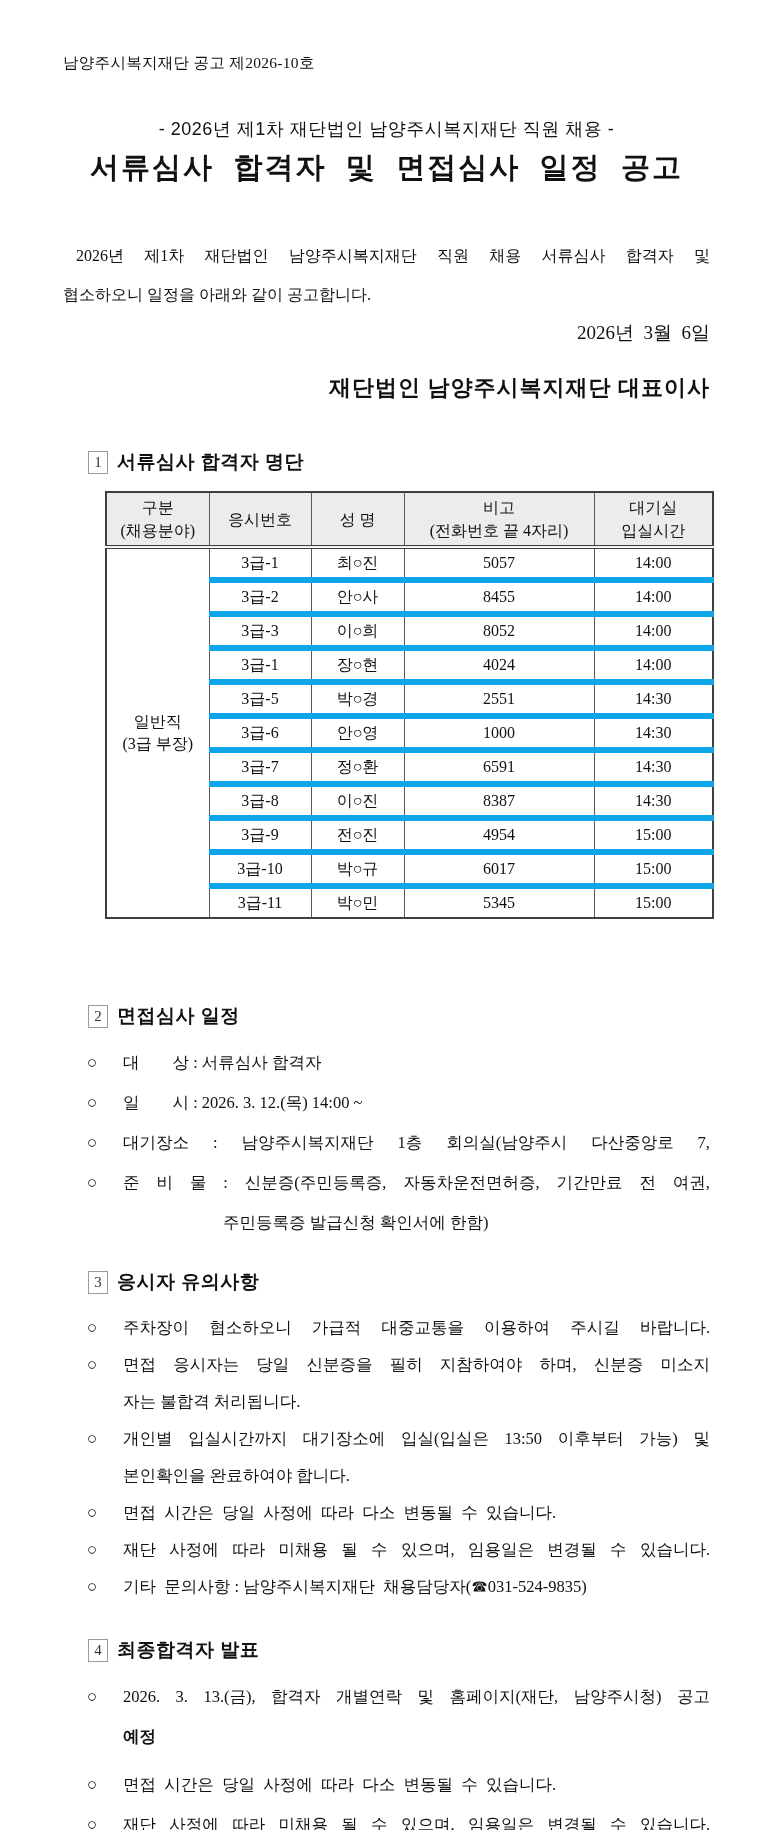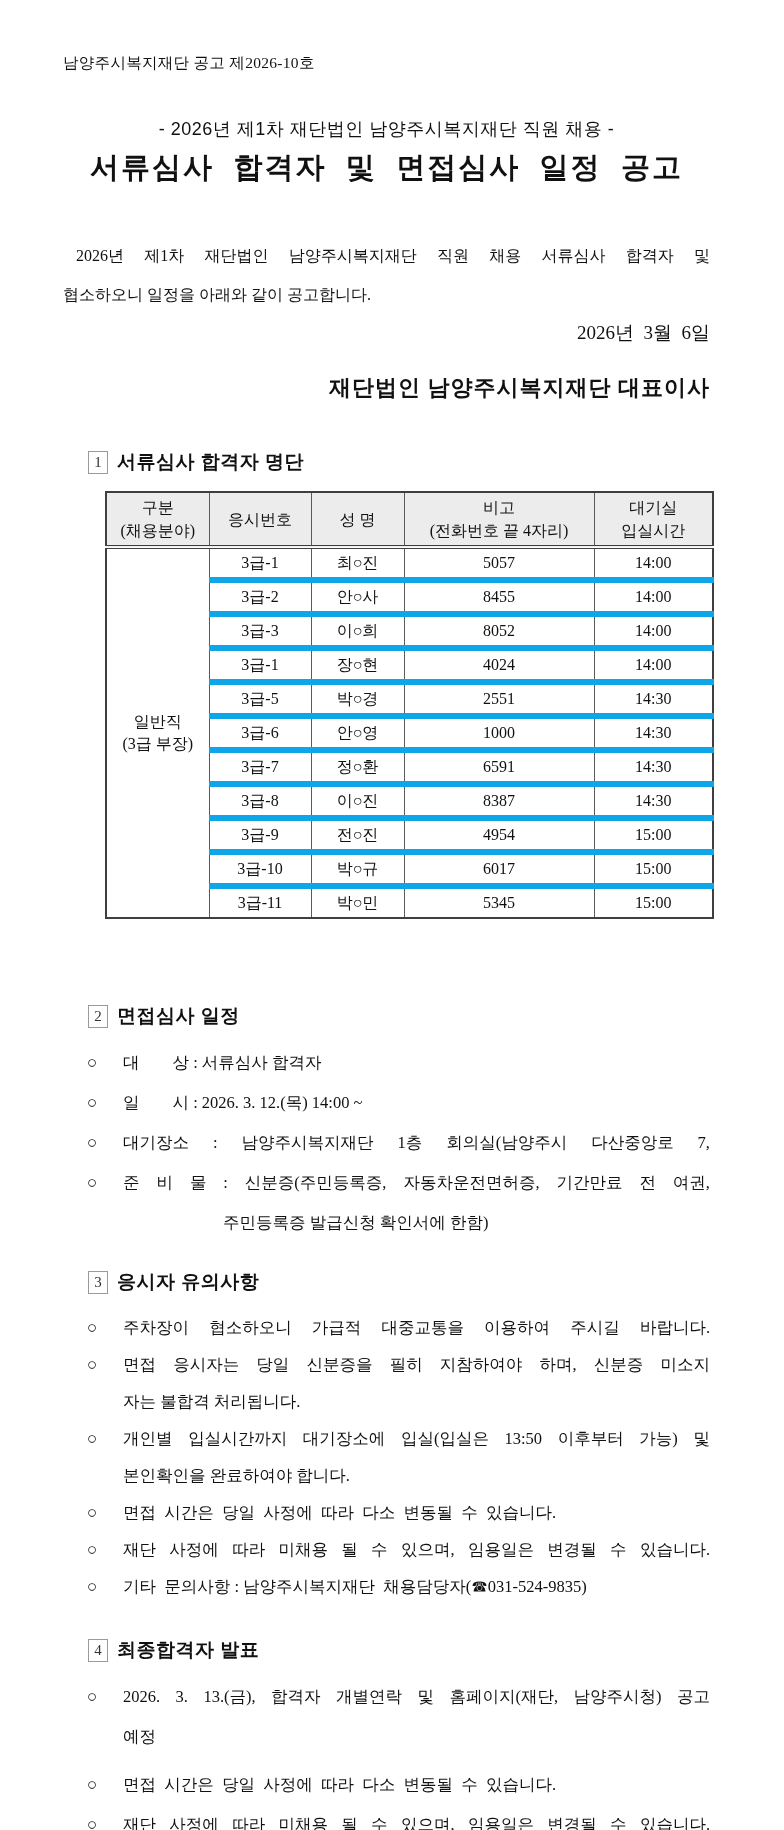--- a/index.html
+++ b/index.html
@@ -199,21 +199,21 @@
       </div>
     </div>
 
   <div class="sec-head sec4">
     <span class="numbox">4</span>
     <span class="sec-label">최종합격자 발표</span>
   </div>
   <div class="blist" id="list-section4">
       <div class="bitem" style="margin-bottom: 8px;">
         <div class="bline just"><span class="marker">○</span>2026. 3. 13.(금), 합격자 개별연락 및 홈페이지(재단, 남양주시청) 공고</div>
-        <div class="bline" style="padding-left: 36px;">예정</div>
+        <div class="bline" style="padding-left: 36px; font-weight: bold;">예정</div>
       </div>
       <div class="bitem">
         <div class="bline"><span class="marker">○</span>면접  시간은  당일  사정에  따라  다소  변동될  수  있습니다.</div>
       </div>
       <div class="bitem">
         <div class="bline just"><span class="marker">○</span>재단 사정에 따라 미채용 될 수 있으며, 임용일은 변경될 수 있습니다.</div>
       </div>
       <div class="bitem">
         <div class="bline"><span class="marker">○</span>기타  문의사항 : 남양주시복지재단  채용담당자(☎031-524-9835)</div>
       </div>

